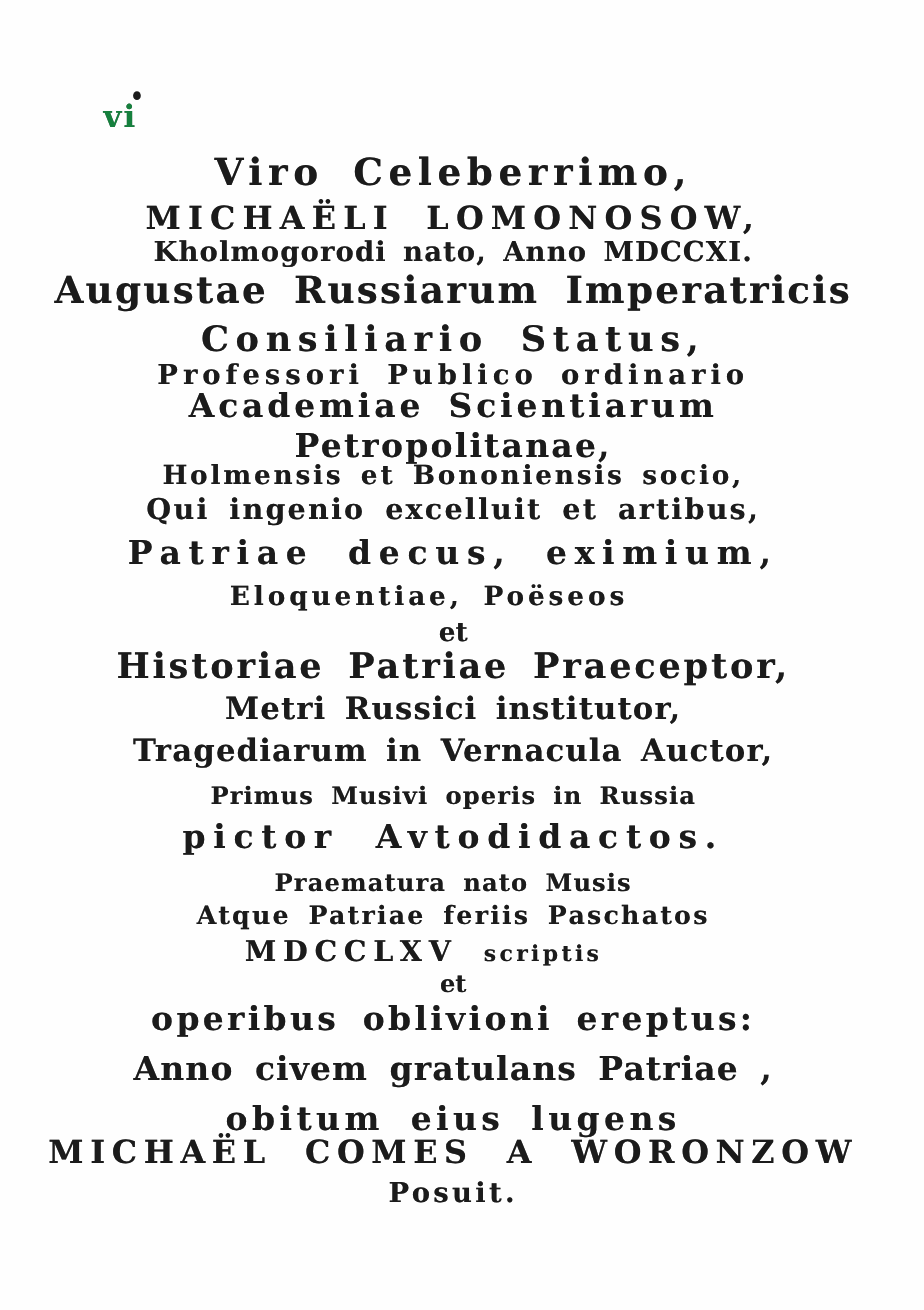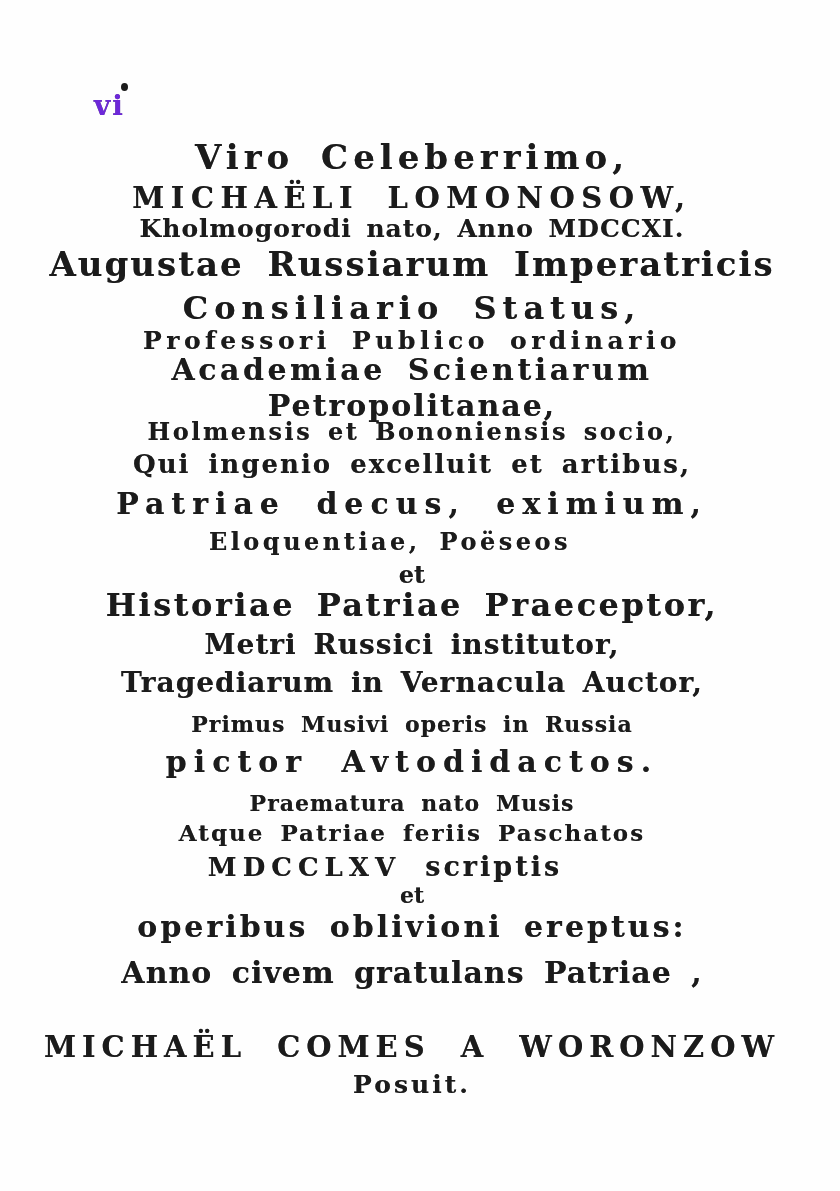--- a/index.html
+++ b/index.html
@@ -21,21 +21,21 @@
     white-space: nowrap;
     font-weight: bold;
     line-height: 1;
     color: #1b1b1b;
     text-shadow: 0 0 0.6px rgba(20,20,20,0.55);
   }
   
   .pagenum {
     position: absolute; left: 94px; top: 92px;
     font-size: 28px; font-weight: bold; letter-spacing: 2px;
-    color: #6d28d9; line-height: 1;
+    color: #15803d; line-height: 1;
     text-shadow: 0 0 0.6px rgba(20,20,20,0.6);
   }
   .speck {
     position: absolute; left: 121px; top: 83px;
     width: 7px; height: 8px; border-radius: 50%;
     background: #1b1b1b;
   }
   
   .ln-viro          { top: 140px;  font-size: 34px; letter-spacing: 5px;   word-spacing: 10px; }
   .ln-michaeli      { top: 184px;  font-size: 29px; letter-spacing: 6.5px; word-spacing: 12px; }
@@ -51,21 +51,21 @@
   .ln-eloquentiae   { top: 530px;  font-size: 24px; letter-spacing: 3.5px; word-spacing: 7px; left: 390px; }
   .ln-et-1          { top: 563px;  font-size: 24px; }
   .ln-historiae     { top: 589px;  font-size: 32px; letter-spacing: 2.5px; word-spacing: 8px; }
   .ln-metri         { top: 631px;  font-size: 28px; letter-spacing: 1px;   word-spacing: 6px; }
   .ln-tragediarum   { top: 669px;  font-size: 28px; letter-spacing: 1px;   word-spacing: 6px; }
   .ln-primus        { top: 713px;  font-size: 22px; letter-spacing: 1px;   word-spacing: 7px; }
   .ln-pictor        { top: 747px;  font-size: 30px; letter-spacing: 7px;   word-spacing: 16px; }
   .ln-praematura    { top: 792px;  font-size: 22px; letter-spacing: 1px;   word-spacing: 7px; }
   .ln-atque         { top: 821px;  font-size: 23px; letter-spacing: 2px;   word-spacing: 6px; }
   .ln-mdcclxv       { top: 853px;  font-size: 26px; letter-spacing: 6px;   left: 385px; }
-  .ln-mdcclxv .small-caps-word { font-size: 27px; letter-spacing: 3px; margin-left: 24px; }
+  .ln-mdcclxv .small-caps-word { font-size: 20px; letter-spacing: 3px; margin-left: 24px; }
   .ln-et-2          { top: 884px;  font-size: 22px; }
   .ln-operibus      { top: 912px;  font-size: 30px; letter-spacing: 3px;   word-spacing: 8px; }
   .ln-talem         { top: 958px;  font-size: 30px; letter-spacing: 1px;   word-spacing: 8px; }
   .ln-obitum        { top: 1003px; font-size: 30px; letter-spacing: 4px;   word-spacing: 10px; }
   .ln-woronzow      { top: 1033px; font-size: 29px; letter-spacing: 6px;   word-spacing: 14px; }
   .ln-posuit        { top: 1072px; font-size: 25px; letter-spacing: 3px; text-align: right; }
 </style>
 </head>
 <body>
 
@@ -91,16 +91,17 @@
   <div class="line ln-metri">Metri Russici institutor,</div>
   <div class="line ln-tragediarum">Tragediarum in Vernacula Auctor,</div>
   <div class="line ln-primus">Primus Musivi operis in Russia</div>
   <div class="line ln-pictor">pictor Avtodidactos.</div>
   <div class="line ln-praematura">Praematura nato Musis</div>
   <div class="line ln-atque">Atque Patriae feriis Paschatos</div>
   <div class="line ln-mdcclxv"><span>MDCCLXV</span><span class="small-caps-word">scriptis</span></div>
   <div class="line ln-et-2">et</div>
   <div class="line ln-operibus">operibus oblivioni ereptus:</div>
   <div class="line ln-talem">Anno civem gratulans Patriae ,</div>
+  <div class="line ln-obitum">obitum eius lugens</div>
   <div class="line ln-woronzow">MICHAËL COMES A WORONZOW</div>
   <div class="line ln-posuit">Posuit.</div>
 
 </div>
 
 </body></html>

